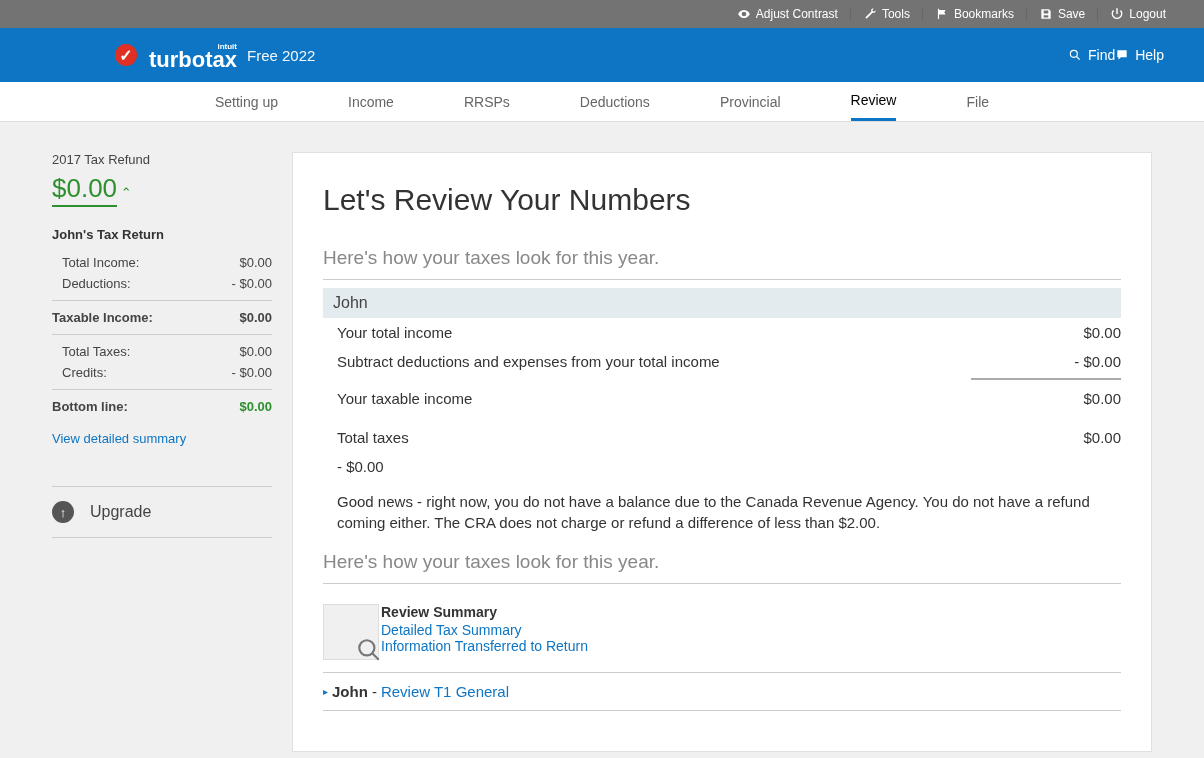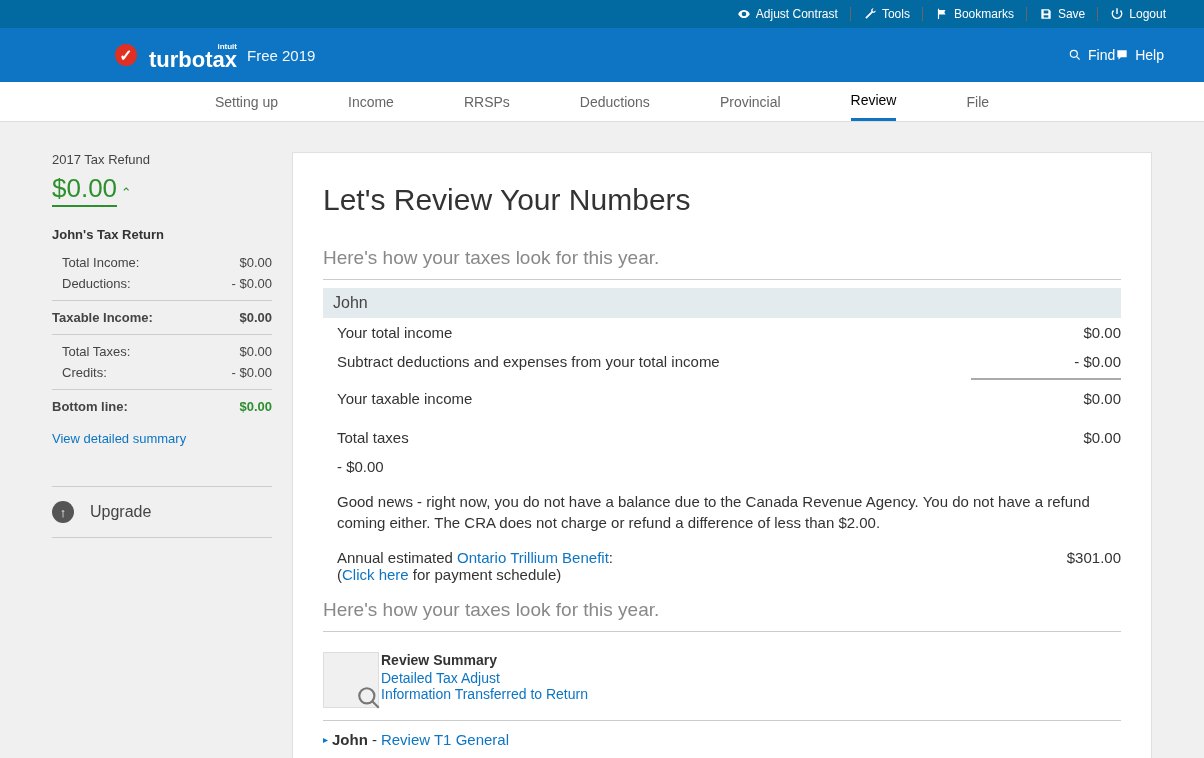--- a/index.html
+++ b/index.html
@@ -1,17 +1,17 @@
 <!DOCTYPE html>
 <html><head>
 <meta charset="utf-8">
 <style>
 * { margin: 0; padding: 0; box-sizing: border-box; }
 body { font-family: -apple-system, BlinkMacSystemFont, "Segoe UI", Arial, sans-serif; background: #f0f0f0; color: #333; }
-.topbar { background: #0369a1; color: #fff; height: 28px; display: flex; justify-content: flex-end; align-items: center; padding: 0 30px; font-size: 12px; }
+.topbar { background: #737373; color: #fff; height: 28px; display: flex; justify-content: flex-end; align-items: center; padding: 0 30px; font-size: 12px; }
 .topbar-item { display: inline-flex; align-items: center; gap: 5px; cursor: pointer; padding: 0 8px; }
 .topbar-divider { width: 1px; height: 14px; background: #666; margin: 0 4px; }
 .header { background: #0d75c3; color: #fff; height: 54px; display: flex; align-items: center; padding: 0 40px 0 115px; }
 .logo-badge { width: 22px; height: 22px; background: #e03024; border-radius: 50%; display: inline-flex; align-items: center; justify-content: center; color:#fff; font-weight:bold; }
 .logo-text { display:inline-flex; flex-direction: column; margin-left:12px;align-items:flex-end; }
 .logo-intuit { font-size: 8px; font-weight: bold; }
 .logo-main { font-size: 22px; font-weight: bold; line-height: 0.8; }
 .logo-sub { font-size: 15px; margin-left: 10px; opacity: 0.95; }
 .header-right { margin-left: auto; display: flex; font-size: 14px; }
 .header-link { display:inline-flex; align-items:center; gap:6px; cursor:pointer; }
@@ -88,21 +88,21 @@
     <span>Logout</span>
   </span>
 </div>
 
 <div class="header">
   <span class="logo-badge">✓</span>
   <span class="logo-text">
     <span class="logo-intuit">intuit</span>
     <span class="logo-main">turbotax</span>
   </span>
-  <span class="logo-sub">Free 2019</span>
+  <span class="logo-sub">Free 2022</span>
   <div class="header-right">
     <span class="header-link">
       <svg class="icon" viewBox="0 0 24 24">
           <circle cx="10" cy="10" r="6" fill="none" stroke="currentColor" stroke-width="2"></circle>
           <path d="M15 15l5 5" stroke="currentColor" stroke-width="2"></path>
         </svg>
       <span>Find</span>
     </span>
     <span class="header-link">
       <svg class="icon" viewBox="0 0 24 24">
@@ -184,38 +184,31 @@
       </div>
     <div style="height:10px"></div>
     <div class="data-row">
         <span>Total taxes</span>
         <span>$0.00</span>
       </div>
     <div class="data-row">
         <span>- $0.00</span>
       </div>
     <div class="goodnews">Good news - right now, you do not have a balance due to the Canada Revenue Agency. You do not have a refund coming either. The CRA does not charge or refund a difference of less than $2.00.</div>
-    <div class="otb-row">
-      <span>
-        <span>Annual estimated </span><span class="link">Ontario Trillium Benefit</span><span>:</span><br>
-        <span>(</span><span class="link">Click here</span><span> for payment schedule)</span>
-      </span>
-      <span>$301.00</span>
-    </div>
     <div class="subhead">Here's how your taxes look for this year.</div>
     <div class="summary-box">
       <div class="doc-icon">
         <svg class="mag" viewBox="0 0 24 24">
             <circle cx="10" cy="10" r="7" fill="none" stroke="#777" stroke-width="2"></circle>
             <path d="M15 15l6 6" stroke="#777" stroke-width="2"></path>
           </svg>
       </div>
       <div class="summary-links">
         <div class="bold">Review Summary</div>
-        <div class="link">Detailed Tax Adjust</div>
+        <div class="link">Detailed Tax Summary</div>
         <div class="link">Information Transferred to Return</div>
       </div>
     </div>
     <div class="person-review">
       <span class="arrow-icon">▸</span>
       <strong>John</strong>
       <span> - </span>
       <span class="link">Review T1 General</span>
     </div>
   </div>

